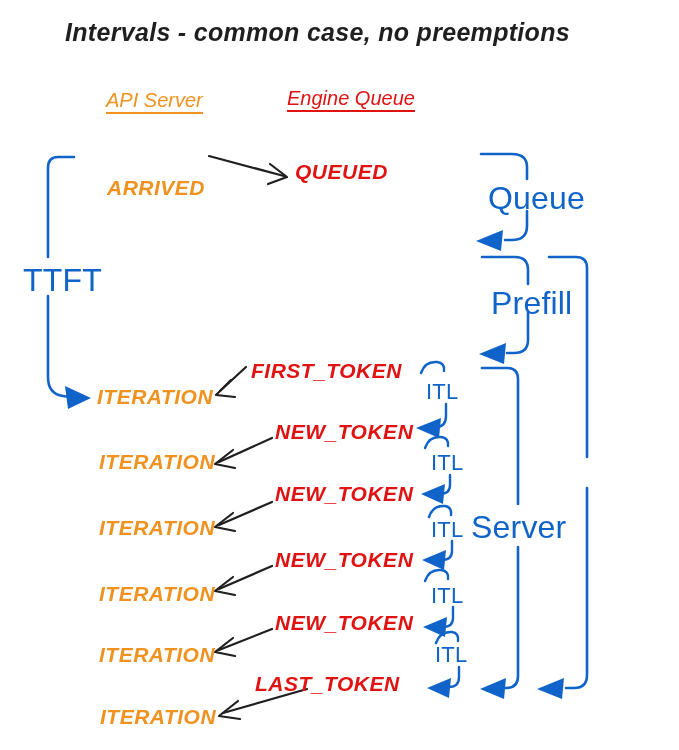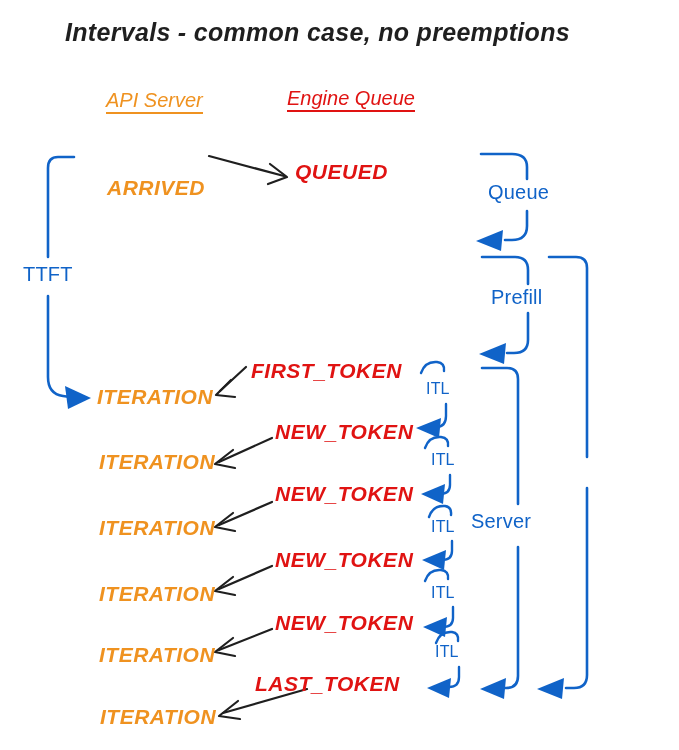--- a/index.html
+++ b/index.html
@@ -29,23 +29,23 @@
     padding-bottom:2px;border-bottom:2px solid currentColor;
   }
   .colhead.orange{color:var(--orange);}
   .colhead.red{color:var(--red);}
   .event{
     font-size:21px;font-weight:700;font-style:italic;letter-spacing:.5px;
   }
   .event.orange{color:var(--orange);}
   .event.red{color:var(--red);}
   .interval{
-    color:var(--blue);font-size:20px;font-weight:400;letter-spacing:.2px;
+    color:var(--blue);font-size:32px;font-weight:400;letter-spacing:.2px;
   }
-  .interval.small{font-size:16px;}
+  .interval.small{font-size:22px;}
   path,polyline{fill:none;}
   .bl{stroke:var(--blue);stroke-width:2.6;stroke-linecap:round;}
   .bl-thin{stroke:var(--blue);stroke-width:2.4;stroke-linecap:round;}
   .bh{fill:var(--blue);stroke:none;}
   .bk{stroke:var(--ink);stroke-width:2.2;stroke-linecap:round;stroke-linejoin:round;}
 </style>
 </head>
 <body>
 
 <div class="canvas">

